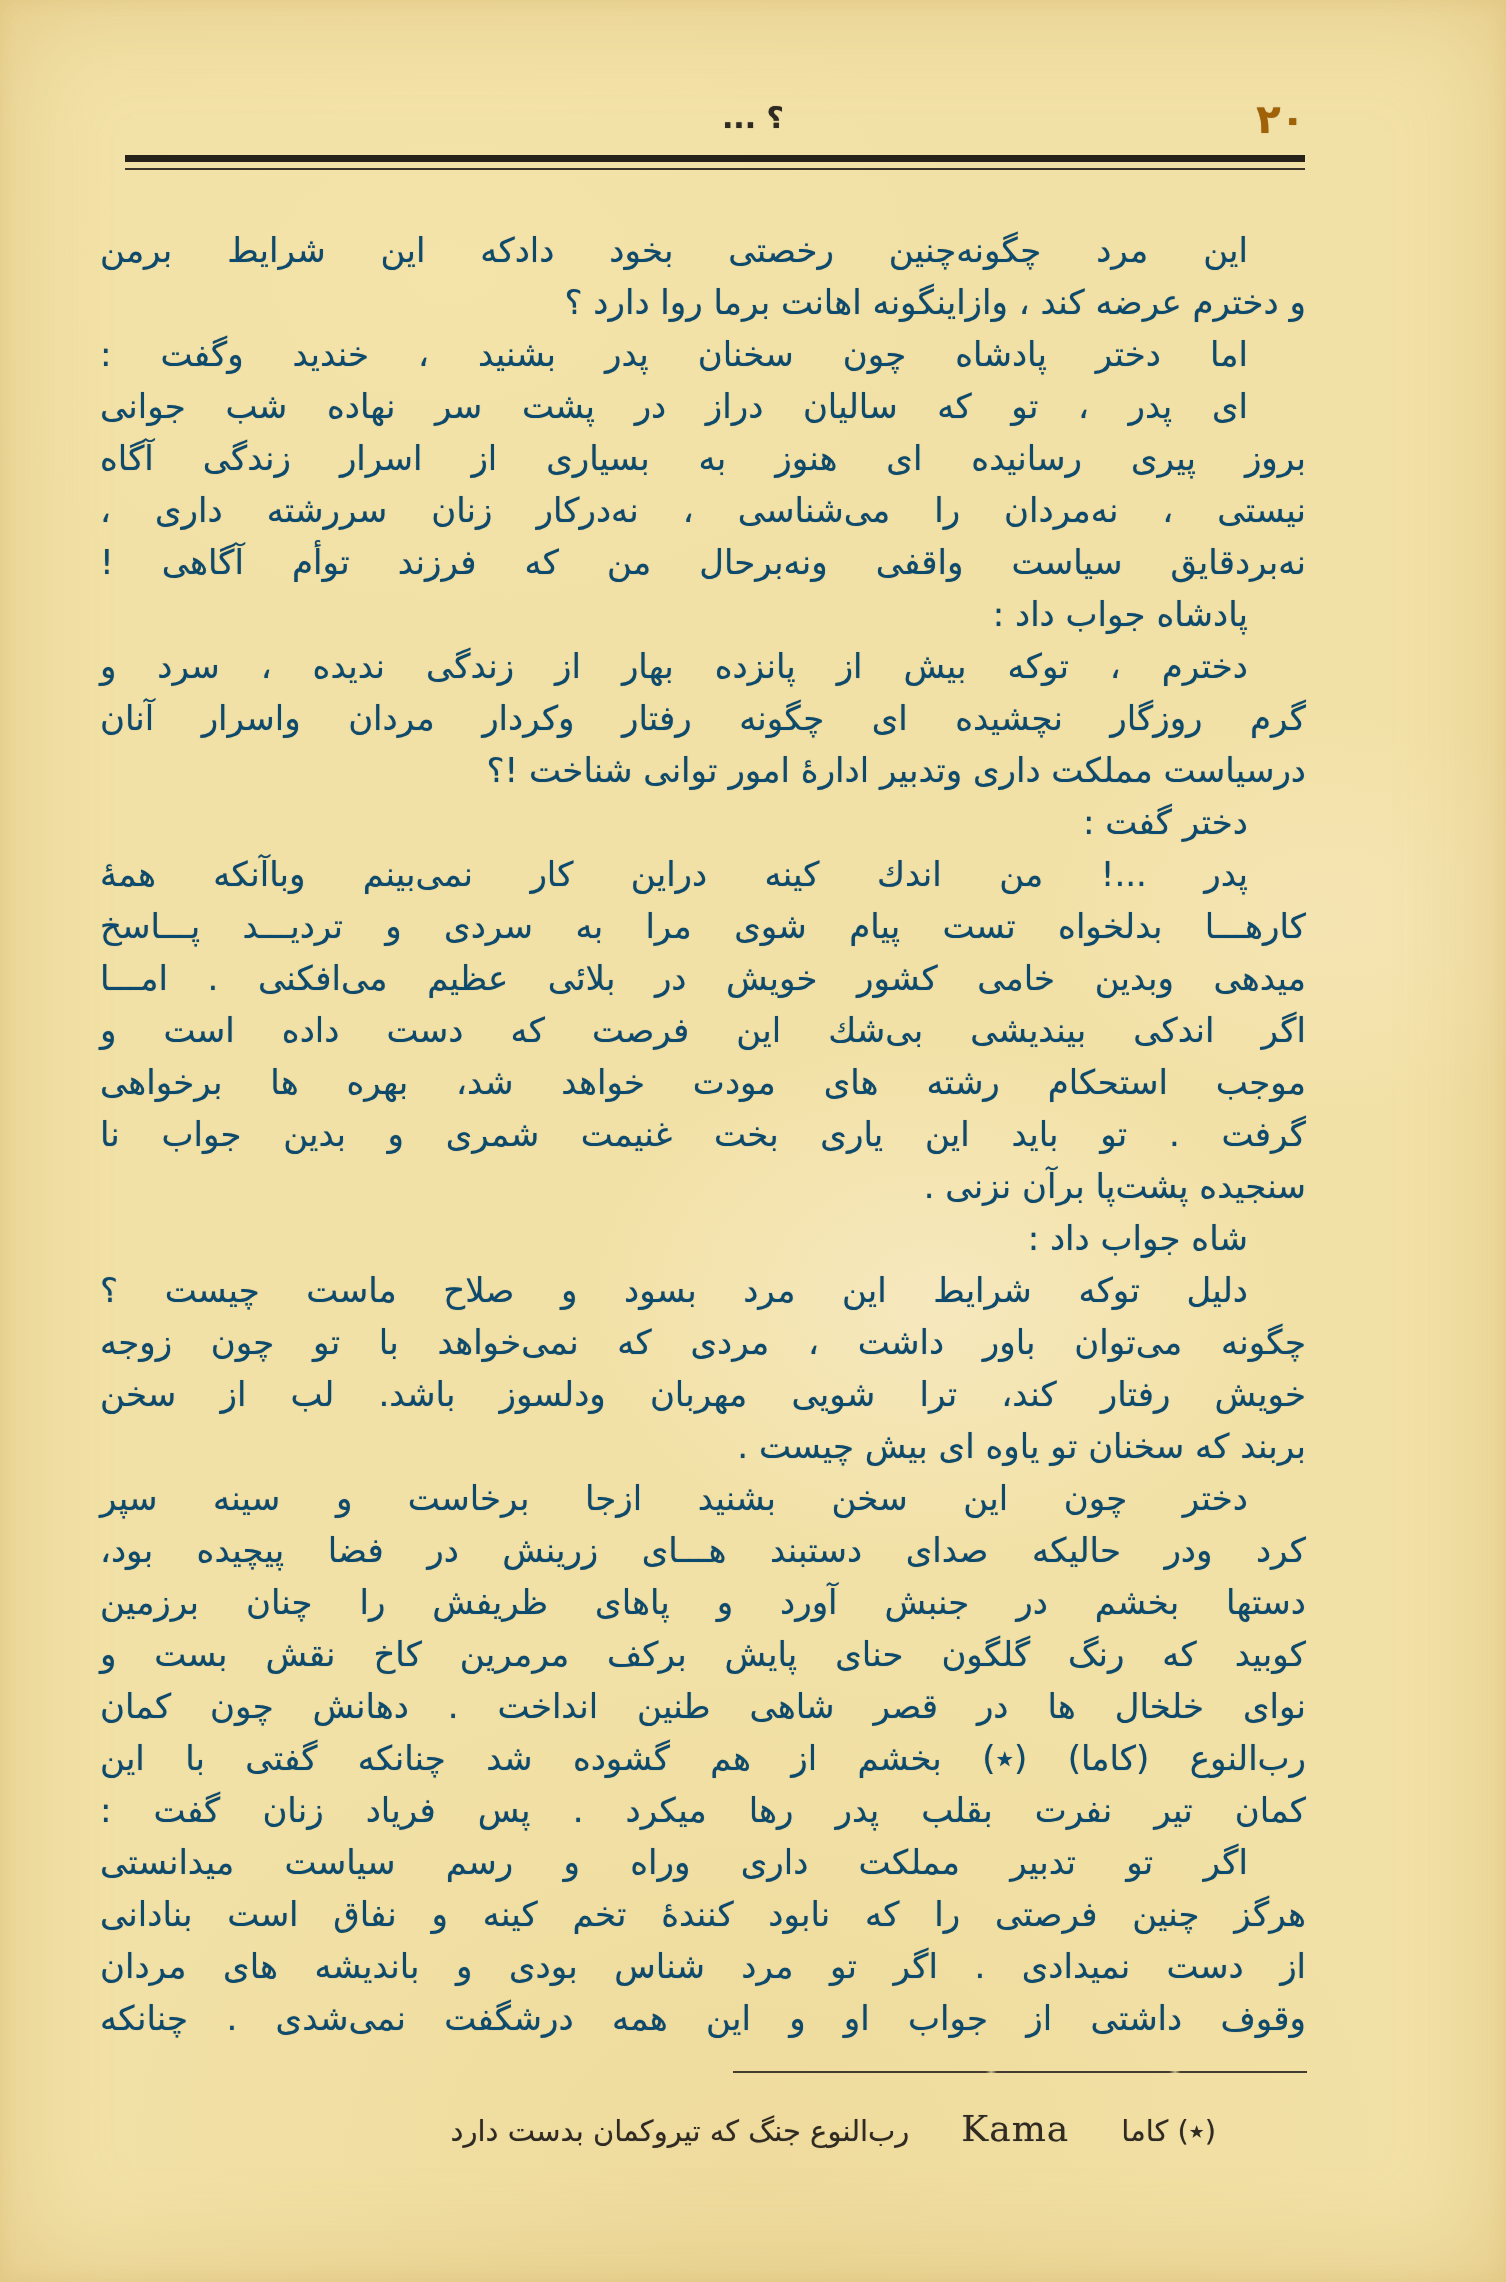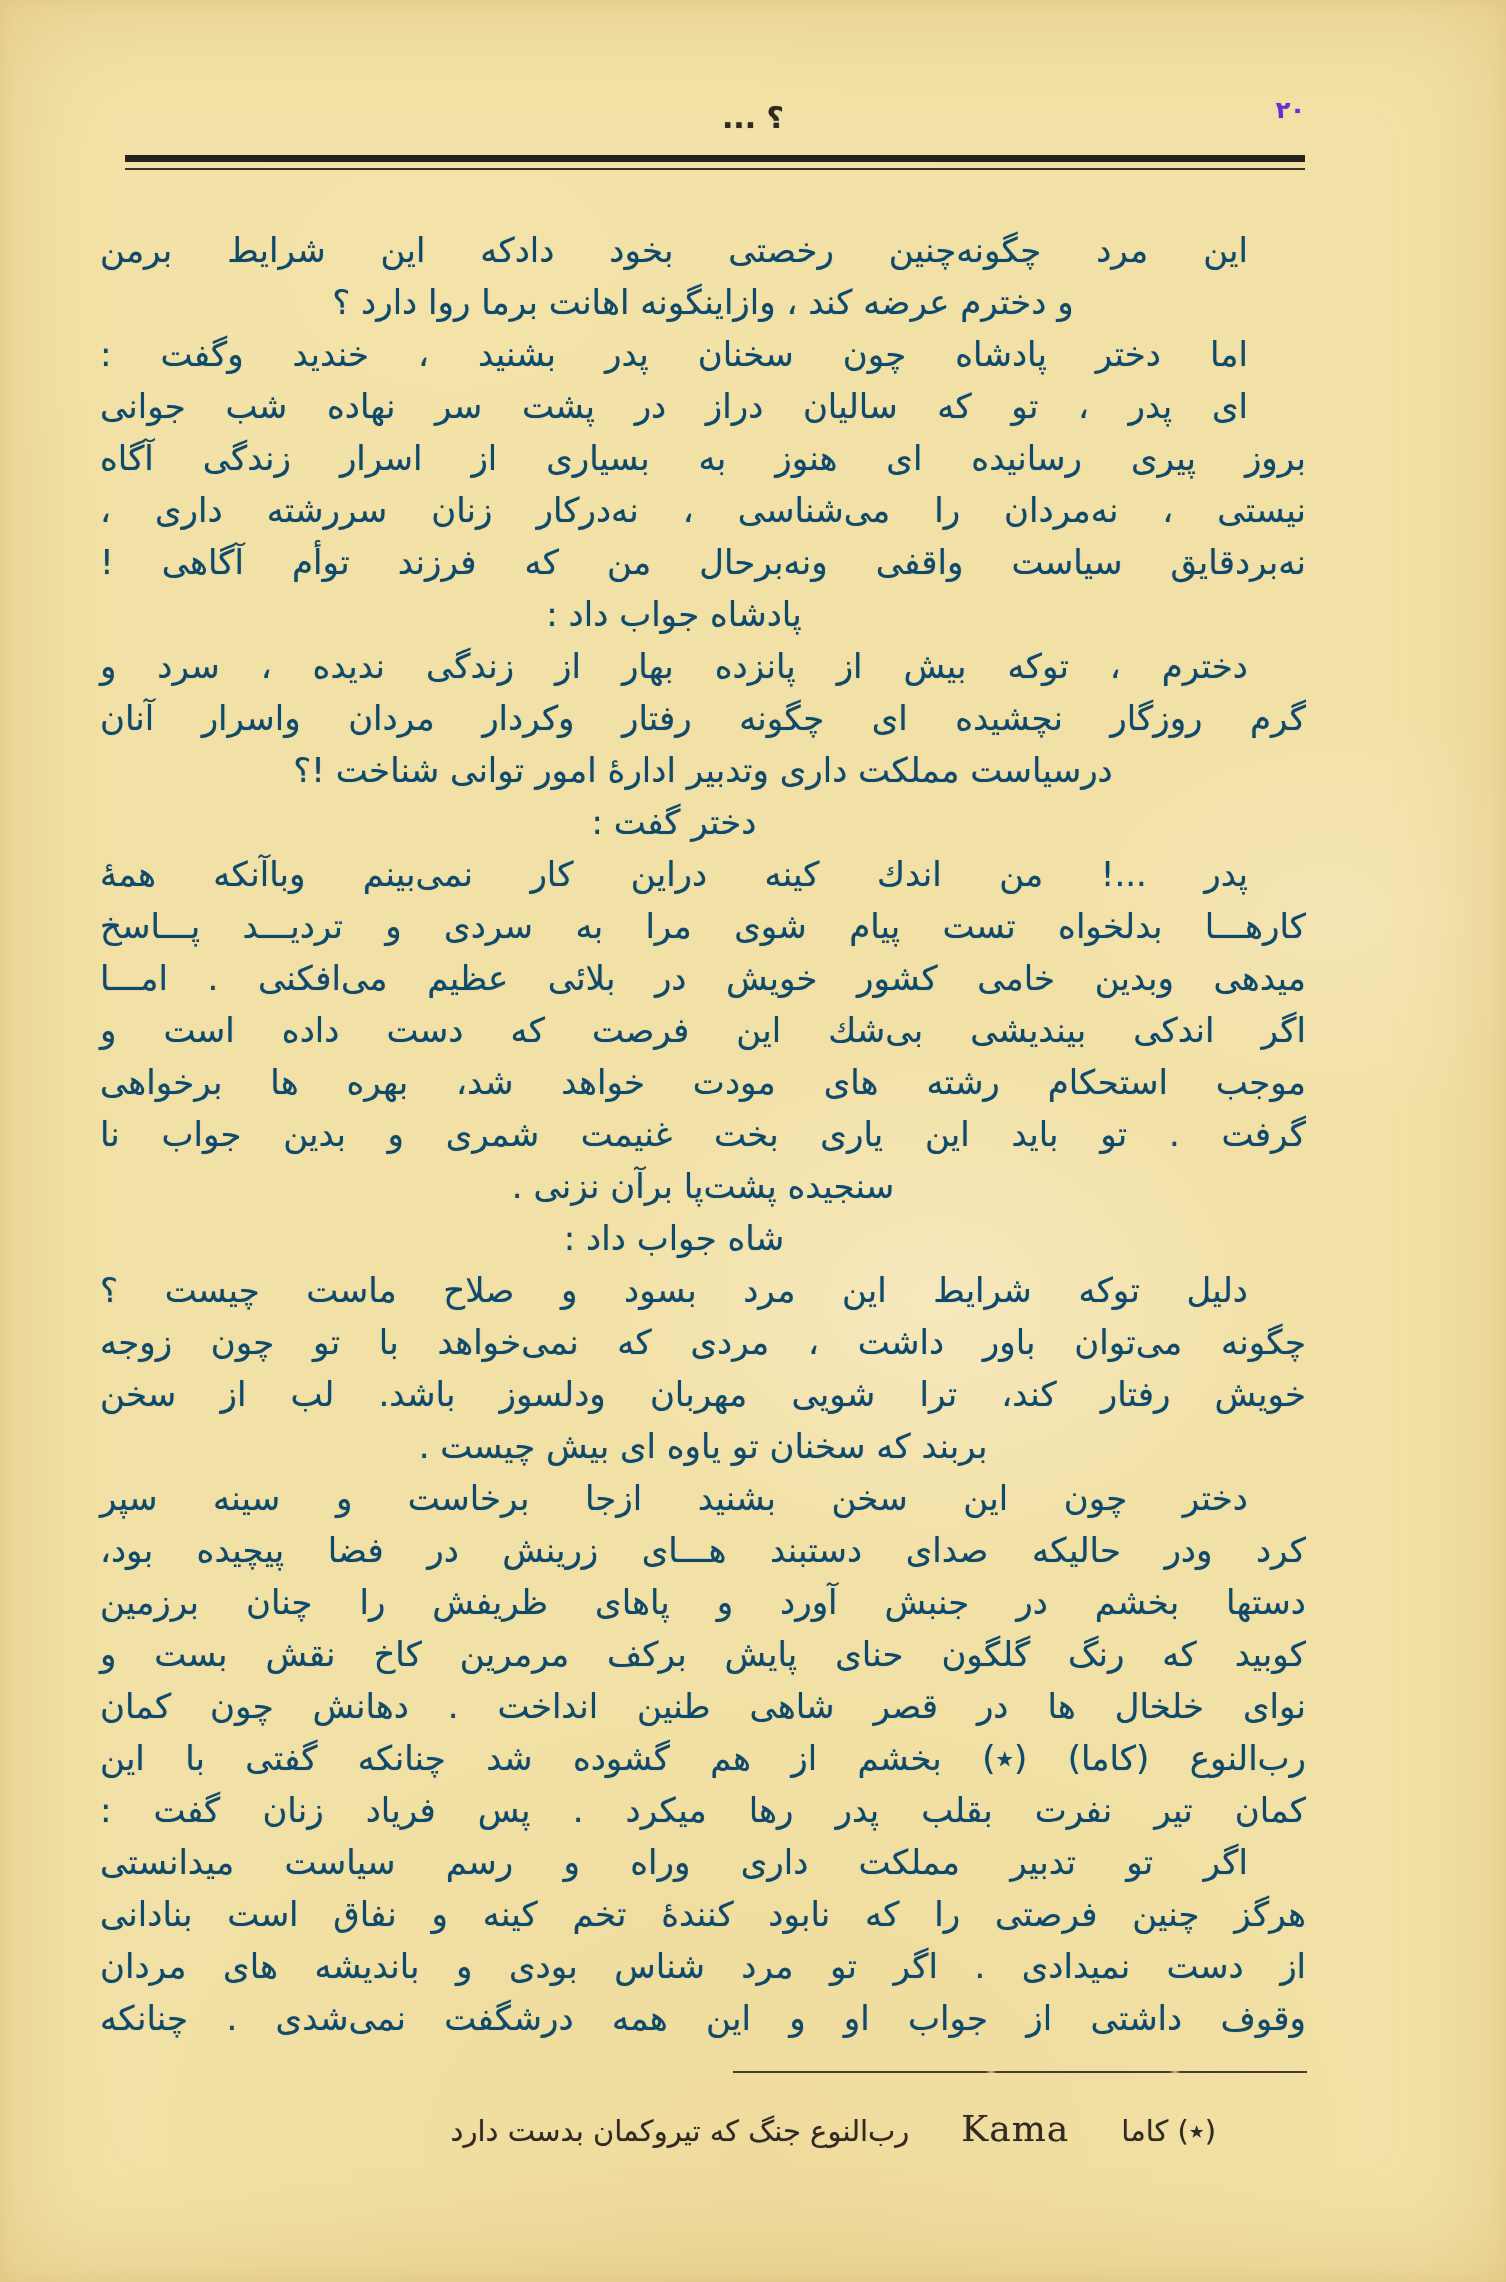--- a/index.html
+++ b/index.html
@@ -12,39 +12,39 @@
       radial-gradient(ellipse 700px 500px at 30% 12%, rgba(246,229,170,.6), rgba(246,229,170,0) 75%),
       radial-gradient(ellipse 900px 700px at 50% 95%, rgba(228,201,130,.25), rgba(228,201,130,0) 75%),
       #f2e1a6;
   }
   .vignette{
     position:absolute;inset:0;pointer-events:none;
     box-shadow:inset 0 0 110px rgba(186,137,52,.28), inset 0 0 18px rgba(186,137,52,.12);
   }
   .page-number{
     position:absolute;top:96px;right:201px;
-    font-size:24px;font-weight:bold;color:#6d28d9;
+    font-size:40px;font-weight:bold;color:#a16207;
     text-shadow:0 0 1px rgba(46,42,34,.5);
   }
   .header-mark{
     position:absolute;top:100px;left:0;right:0;text-align:center;
     direction:rtl;font-size:30px;font-weight:bold;color:#2e2a22;
     letter-spacing:3px;text-shadow:0 0 1px rgba(46,42,34,.5);
   }
   .header-rule{
     position:absolute;top:155px;left:125px;width:1180px;height:6px;
     border-top:7px solid #26221a;border-bottom:2px solid #3a342a;
   }
   .body-text{
     position:absolute;top:224px;right:200px;width:1206px;
     direction:rtl;color:#0c4a6e;
     font-size:34px;line-height:52px;
     text-shadow:0 0 1px rgba(47,42,34,.45);
   }
-  .line{height:52px;text-align:center;white-space:nowrap;}
+  .line{height:52px;text-align:right;white-space:nowrap;}
   .line.just{text-align:justify;text-align-last:justify;white-space:normal;}
   .line.indent{padding-right:58px;}
   .footnote-rule{
     position:absolute;top:2071px;right:199px;width:574px;height:0;
     border-top:2px solid #433c30;
     -webkit-mask-image:linear-gradient(90deg,#000 0 44%,rgba(0,0,0,.25) 45%,#000 46% 76%,rgba(0,0,0,.25) 77%,#000 78% 100%);
             mask-image:linear-gradient(90deg,#000 0 44%,rgba(0,0,0,.25) 45%,#000 46% 76%,rgba(0,0,0,.25) 77%,#000 78% 100%);
   }
   .footnote{
     position:absolute;top:2108px;right:290px;

